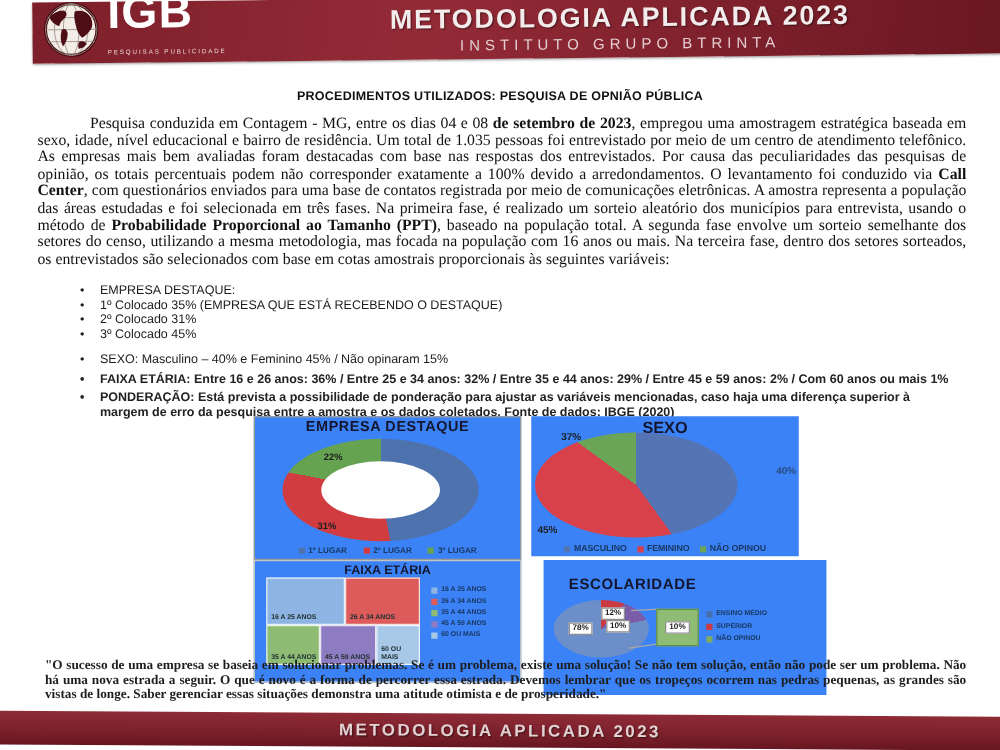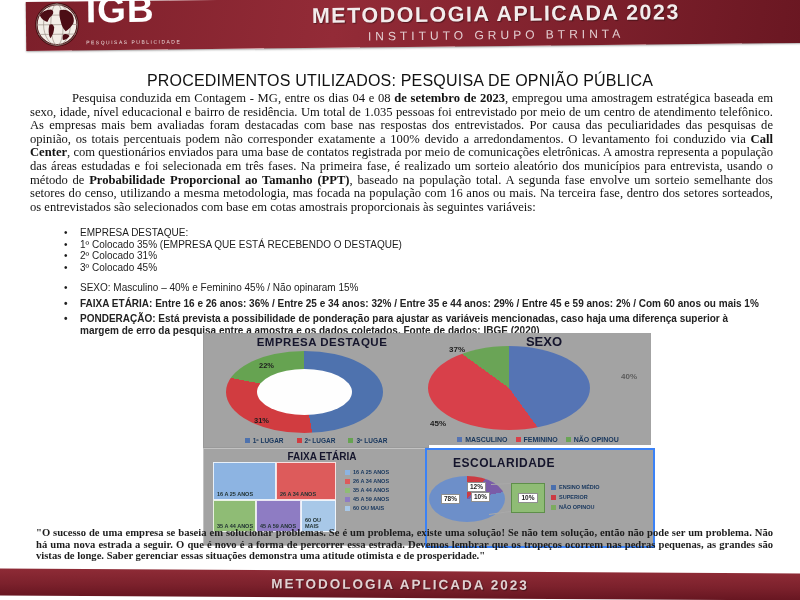--- a/index.html
+++ b/index.html
@@ -15,40 +15,40 @@
   .logo-txt{color:#fff;font-family:"Liberation Sans",sans-serif;font-weight:bold;
       font-size:37px;line-height:34px;letter-spacing:1px;}
   .logo-tag{display:block;font-size:5px;font-weight:normal;letter-spacing:1.5px;color:#e8d6d6;margin-top:-2px;}
   .banner-titles{position:absolute;left:250px;width:440px;top:5px;text-align:center;
       font-family:"Liberation Sans",sans-serif;color:#f3ecec;}
   .banner-title{font-size:21.5px;font-weight:bold;letter-spacing:1.5px;text-shadow:1px 1px 1px rgba(0,0,0,.4);}
   .banner-subtitle{font-size:12px;letter-spacing:4px;color:#e3cdd0;margin-top:1px;}
 
   
   .section-title{position:absolute;top:72px;left:0;width:100%;text-align:center;
-      font-family:"Liberation Sans",sans-serif;font-size:16px;font-weight:normal;letter-spacing:.2px;color:#111;}
+      font-family:"Liberation Sans",sans-serif;font-size:10px;font-weight:bold;letter-spacing:.2px;color:#111;}
   .para{position:absolute;top:92px;left:30px;right:27px;margin:0;text-align:justify;
       font-size:12.6px;line-height:13.6px;text-indent:42px;color:#121212;}
   .para b{font-weight:bold;}
   .bullets{position:absolute;top:227px;left:64px;right:36px;margin:0;padding:0;list-style:none;
       font-family:"Liberation Sans",sans-serif;font-size:10px;line-height:11.5px;color:#1c1c1c;}
   .bullets li{position:relative;padding-left:16px;}
   .bullets li::before{content:"•";position:absolute;left:0;top:0;font-size:10px;}
   .bullets li.gap{margin-top:9px;}
   .bullets li.sp{margin-top:4px;}
   .bullets li.semibold{font-weight:bold;color:#222;}
 
   
   .charts{position:absolute;left:203px;top:333px;width:437px;height:212px;}
-  .panel{position:absolute;background:#a3a3a3;font-family:"Liberation Sans",sans-serif;padding-left:12px;}
+  .panel{position:absolute;background:#3b82f6;font-family:"Liberation Sans",sans-serif;}
   .panel h3{margin:0;text-align:center;color:#15152c;}
   .panel-a{left:0;top:0;width:212px;height:113px;border:1px solid #9a9a9a;}
   .panel-b{left:222px;top:0;width:214px;height:112px;}
   .panel-c{left:0;top:115px;width:212px;height:96px;border:1px solid #c2c2c2;}
-  .panel-d{left:222px;top:115px;width:214px;height:96px;border:2px solid #3b82f6;}
+  .panel-d{left:232px;top:115px;width:214px;height:96px;border:6px solid #3b82f6;}
   .panel-a h3{font-size:11.5px;letter-spacing:.5px;margin-top:2px;}
   .panel-b h3{font-size:13px;margin-top:1px;}
   .panel-c h3{font-size:10px;margin-top:2px;}
   .panel-d h3{text-align:left;font-size:12px;margin:6px 0 0 14px;letter-spacing:.5px;}
 
   .pie{position:absolute;border-radius:50%;}
   .donut-a{left:22px;top:17px;width:157px;height:82px;}
   .hole-a{position:absolute;left:53px;top:35px;width:95px;height:46px;border-radius:50%;background:#fefefe;}
   .pie-b{left:3px;top:13px;width:162px;height:84px;}
   .pie-d{left:2px;top:26px;width:76px;height:46px;}

